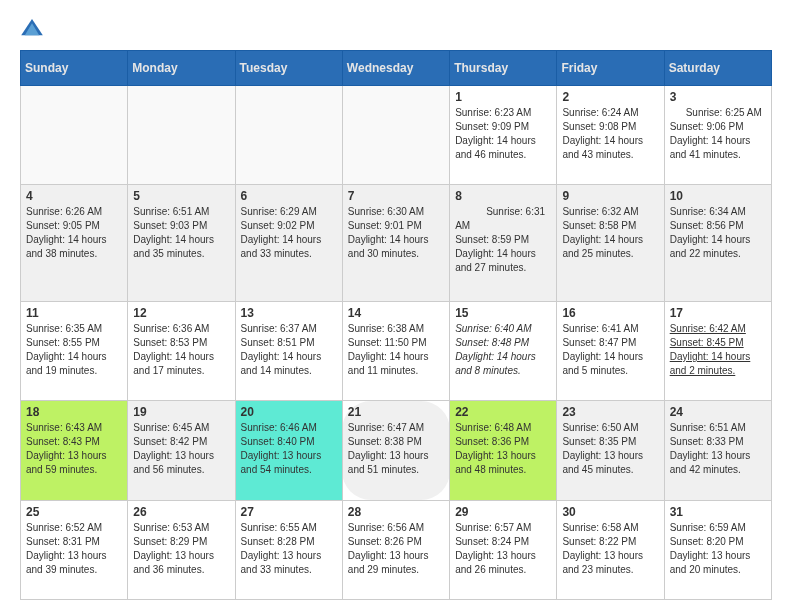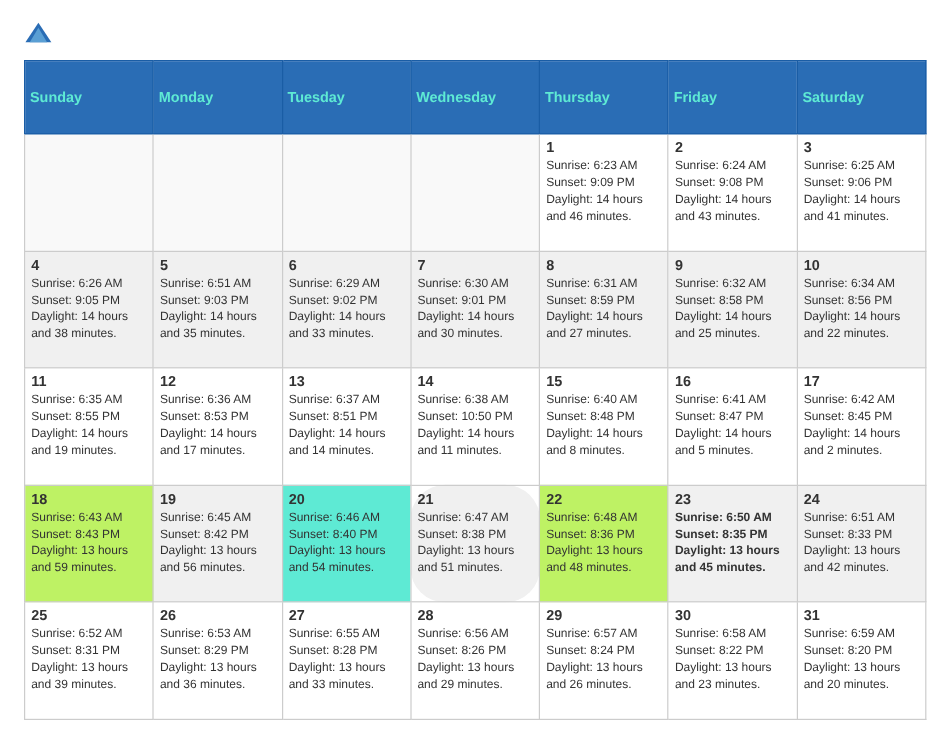--- a/index.html
+++ b/index.html
@@ -46,24 +46,24 @@
     }
     .calendar {
       flex: 1;
       border: 1px solid #ccc;
       border-collapse: collapse;
       width: 100%;
       table-layout: fixed;
     }
     .calendar th {
       background-color: #2a6db5;
-      color: #5eead4;
+      color: #e5e5e5;
       font-size: 12px;
       font-weight: bold;
-      padding: 23px 4px;
+      padding: 10px 4px;
       text-align: left;
       border: 1px solid #1a5da5;
       margin-top: 15px;
     }
     .calendar td {
       border: 1px solid #ccc;
       vertical-align: top;
       padding: 4px 5px;
       font-size: 10px;
       color: #333;
@@ -131,21 +131,21 @@
           <td class="empty"></td>
           <td class="empty"></td>
           <td><span class="day-number">1</span><span class="day-info" style="white-space: pre-line;">Sunrise: 6:23 AM
 Sunset: 9:09 PM
 Daylight: 14 hours
 and 46 minutes.</span></td>
           <td><span class="day-number">2</span><span class="day-info" style="white-space: pre-line;">Sunrise: 6:24 AM
 Sunset: 9:08 PM
 Daylight: 14 hours
 and 43 minutes.</span></td>
-          <td><span class="day-number">3</span><span class="day-info" style="white-space: pre-line;">Sunrise: 6:25 AM
+          <td><span class="day-number">3</span><span class="day-info" style="white-space: pre-line; margin-left: 16px;">Sunrise: 6:25 AM
 Sunset: 9:06 PM
 Daylight: 14 hours
 and 41 minutes.</span></td>
         </tr>
         <tr>
           <td style="background: rgb(240, 240, 240);"><span class="day-number">4</span><span class="day-info" style="white-space: pre-line;">Sunrise: 6:26 AM
 Sunset: 9:05 PM
 Daylight: 14 hours
 and 38 minutes.</span></td>
           <td style="background: rgb(240, 240, 240);"><span class="day-number">5</span><span class="day-info" style="white-space: pre-line;">Sunrise: 6:51 AM
@@ -153,21 +153,21 @@
 Daylight: 14 hours
 and 35 minutes.</span></td>
           <td style="background: rgb(240, 240, 240);"><span class="day-number">6</span><span class="day-info" style="white-space: pre-line;">Sunrise: 6:29 AM
 Sunset: 9:02 PM
 Daylight: 14 hours
 and 33 minutes.</span></td>
           <td style="background: rgb(240, 240, 240);"><span class="day-number">7</span><span class="day-info" style="white-space: pre-line;">Sunrise: 6:30 AM
 Sunset: 9:01 PM
 Daylight: 14 hours
 and 30 minutes.</span></td>
-          <td style="background: rgb(240, 240, 240);"><span class="day-number">8</span><span class="day-info" style="white-space: pre-line;">Sunrise: 6:31 AM
+          <td style="background: rgb(240, 240, 240);"><span class="day-number">8</span><span class="day-info" style="white-space: pre-line; margin-left: 31px;">Sunrise: 6:31 AM
 Sunset: 8:59 PM
 Daylight: 14 hours
 and 27 minutes.</span></td>
           <td style="background: rgb(240, 240, 240);"><span class="day-number">9</span><span class="day-info" style="white-space: pre-line;">Sunrise: 6:32 AM
 Sunset: 8:58 PM
 Daylight: 14 hours
 and 25 minutes.</span></td>
           <td style="background: rgb(240, 240, 240);"><span class="day-number">10</span><span class="day-info" style="white-space: pre-line;">Sunrise: 6:34 AM
 Sunset: 8:56 PM
 Daylight: 14 hours
@@ -180,32 +180,32 @@
 and 19 minutes.</span></td>
           <td><span class="day-number">12</span><span class="day-info" style="white-space: pre-line;">Sunrise: 6:36 AM
 Sunset: 8:53 PM
 Daylight: 14 hours
 and 17 minutes.</span></td>
           <td><span class="day-number">13</span><span class="day-info" style="white-space: pre-line;">Sunrise: 6:37 AM
 Sunset: 8:51 PM
 Daylight: 14 hours
 and 14 minutes.</span></td>
           <td><span class="day-number">14</span><span class="day-info" style="white-space: pre-line;">Sunrise: 6:38 AM
-Sunset: 10:50 PM
+Sunset: 11:50 PM
 Daylight: 14 hours
 and 11 minutes.</span></td>
-          <td><span class="day-number">15</span><span class="day-info" style="white-space: pre-line;">Sunrise: 6:40 AM
+          <td><span class="day-number">15</span><span class="day-info" style="white-space: pre-line; font-style: italic;">Sunrise: 6:40 AM
 Sunset: 8:48 PM
 Daylight: 14 hours
 and 8 minutes.</span></td>
           <td><span class="day-number">16</span><span class="day-info" style="white-space: pre-line;">Sunrise: 6:41 AM
 Sunset: 8:47 PM
 Daylight: 14 hours
 and 5 minutes.</span></td>
-          <td><span class="day-number">17</span><span class="day-info" style="white-space: pre-line;">Sunrise: 6:42 AM
+          <td><span class="day-number">17</span><span class="day-info" style="white-space: pre-line; text-decoration: underline;">Sunrise: 6:42 AM
 Sunset: 8:45 PM
 Daylight: 14 hours
 and 2 minutes.</span></td>
         </tr>
         <tr>
           <td style="background: #bef264;"><span class="day-number">18</span><span class="day-info" style="white-space: pre-line;">Sunrise: 6:43 AM
 Sunset: 8:43 PM
 Daylight: 13 hours
 and 59 minutes.</span></td>
           <td style="background: rgb(240, 240, 240);"><span class="day-number">19</span><span class="day-info" style="white-space: pre-line;">Sunrise: 6:45 AM
@@ -217,21 +217,21 @@
 Daylight: 13 hours
 and 54 minutes.</span></td>
           <td style="background: rgb(240, 240, 240); border-radius: 29px;"><span class="day-number">21</span><span class="day-info" style="white-space: pre-line;">Sunrise: 6:47 AM
 Sunset: 8:38 PM
 Daylight: 13 hours
 and 51 minutes.</span></td>
           <td style="background: #bef264;"><span class="day-number">22</span><span class="day-info" style="white-space: pre-line;">Sunrise: 6:48 AM
 Sunset: 8:36 PM
 Daylight: 13 hours
 and 48 minutes.</span></td>
-          <td style="background: rgb(240, 240, 240);"><span class="day-number">23</span><span class="day-info" style="white-space: pre-line; font-weight: bold;">Sunrise: 6:50 AM
+          <td style="background: rgb(240, 240, 240);"><span class="day-number">23</span><span class="day-info" style="white-space: pre-line;">Sunrise: 6:50 AM
 Sunset: 8:35 PM
 Daylight: 13 hours
 and 45 minutes.</span></td>
           <td style="background: rgb(240, 240, 240);"><span class="day-number">24</span><span class="day-info" style="white-space: pre-line;">Sunrise: 6:51 AM
 Sunset: 8:33 PM
 Daylight: 13 hours
 and 42 minutes.</span></td>
         </tr>
         <tr>
           <td><span class="day-number">25</span><span class="day-info" style="white-space: pre-line;">Sunrise: 6:52 AM

